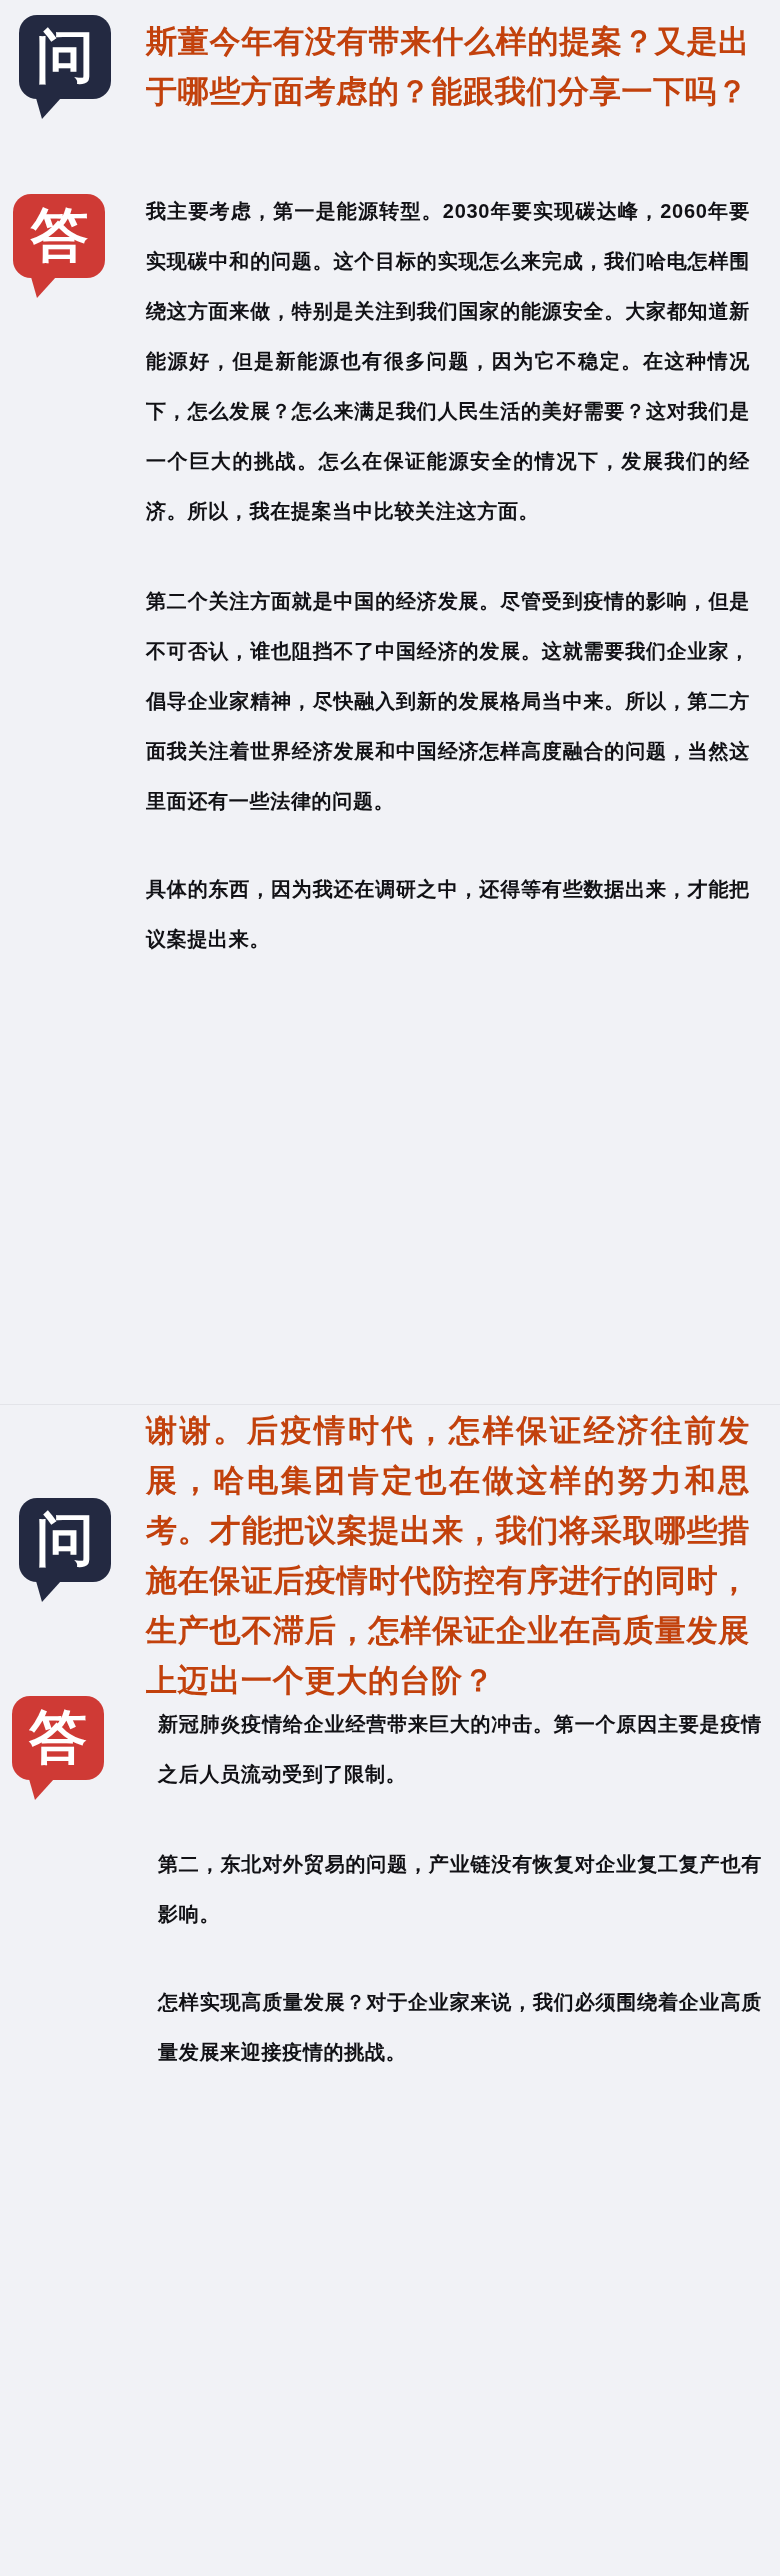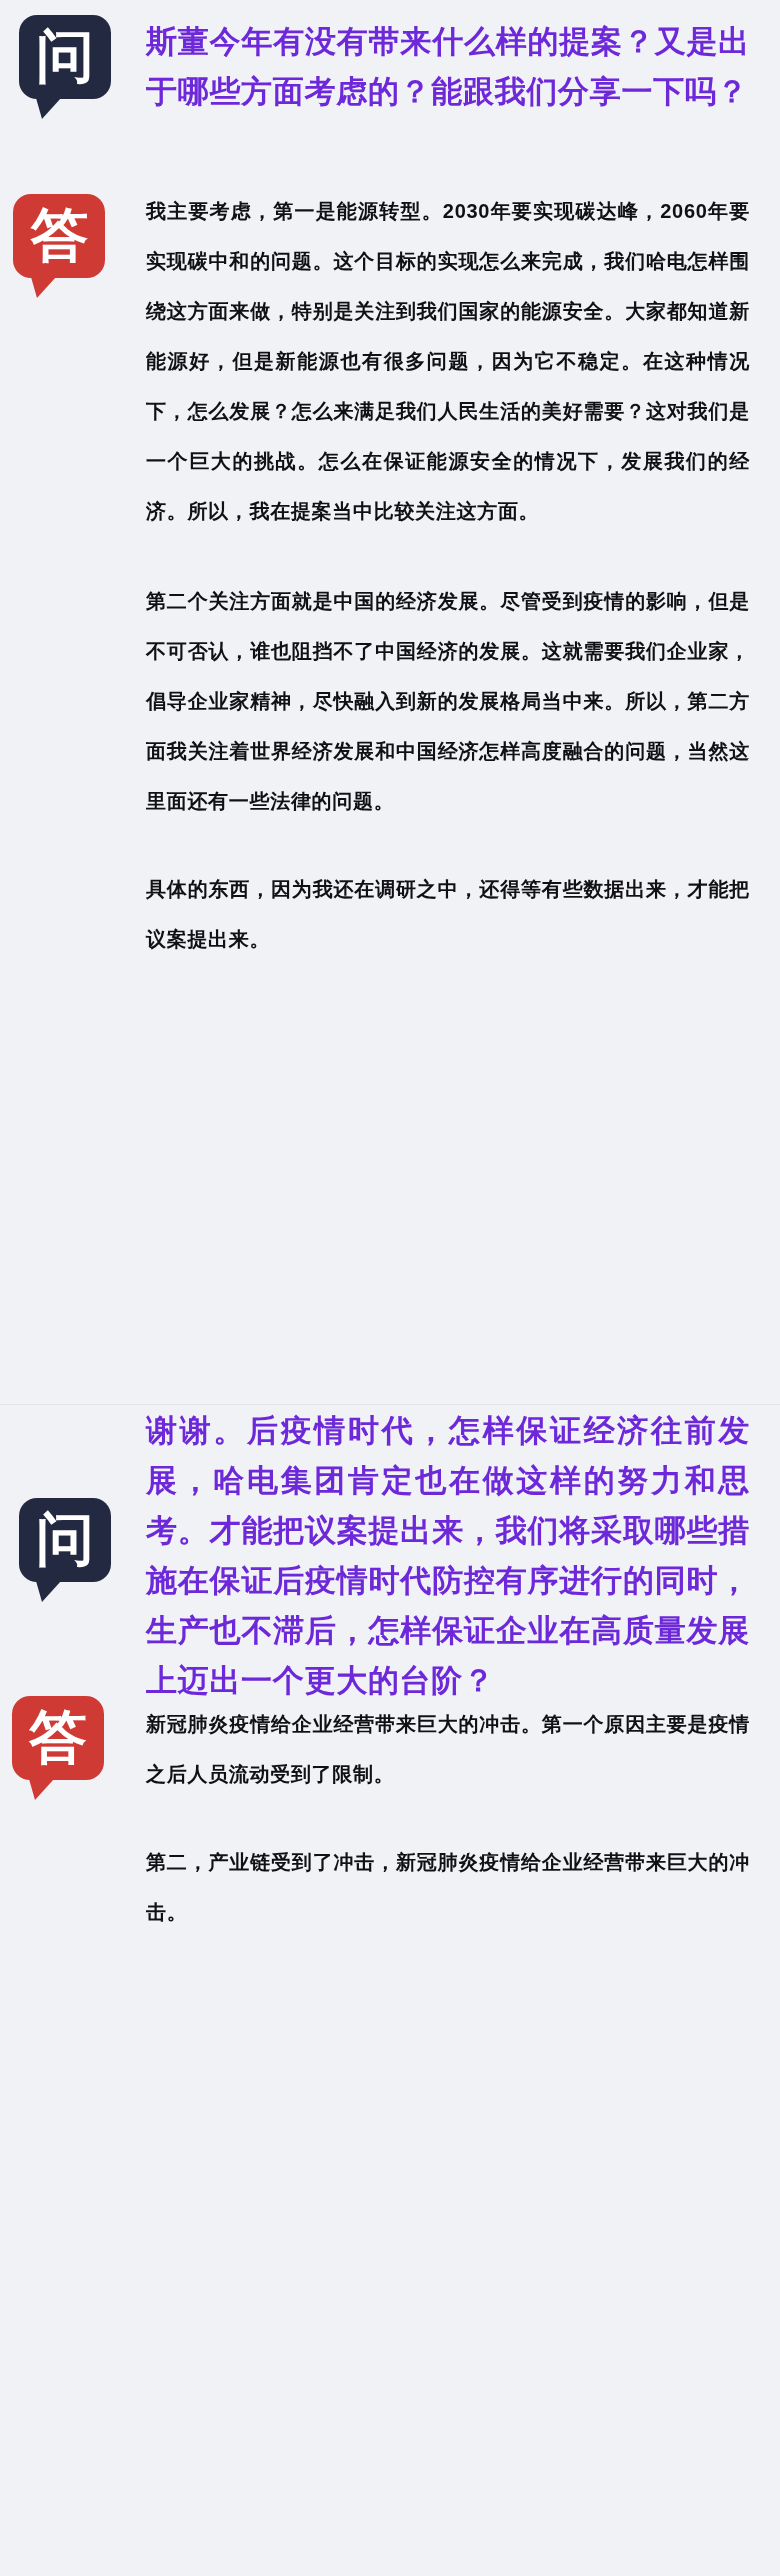--- a/index.html
+++ b/index.html
@@ -44,40 +44,40 @@
 
   
   .text-col{
     position:absolute;
     left:146px;
     width:604px;
     text-align:justify;
     word-break:break-all;
   }
   .qtext{
-    color:#6d28d9;
+    color:#c2410c;
     font-size:31px;
     font-weight:700;
     line-height:50px;
     letter-spacing:0.7px;
   }
   .atext{
     color:#111115;
     font-size:20px;
     font-weight:700;
     line-height:50px;
     letter-spacing:0.7px;
   }
   .atext p{margin:0 0 40px 0;}
   .atext p:last-child{margin-bottom:0;font-family:Liberation Mono, monospace;}
 
   #q1-text{top:16.7px;}
   #a1-text{top:186px;}
   #q2-text{top:1406px;}
-  #a2-text{top:1699px;}
+  #a2-text{top:1699px;margin-left:12px;}
 
   
   .divider{
     position:absolute;
     top:1404px;left:0;
     width:780px;height:1.3px;
     background:#e3e4e9;
   }
 </style>
 </head>
@@ -102,15 +102,16 @@
 <div id="q2-icon" class="bubble q">
   <span class="glyph">问</span>
 </div>
 <div id="q2-text" class="text-col qtext">谢谢。后疫情时代，怎样保证经济往前发展，哈电集团肯定也在做这样的努力和思考。才能把议案提出来，我们将采取哪些措施在保证后疫情时代防控有序进行的同时，生产也不滞后，怎样保证企业在高质量发展上迈出一个更大的台阶？</div>
 
 <div id="a2-icon" class="bubble a">
   <span class="glyph">答</span>
 </div>
 <div id="a2-text" class="text-col atext">
   <p>新冠肺炎疫情给企业经营带来巨大的冲击。第一个原因主要是疫情之后人员流动受到了限制。</p>
-  <p>第二，产业链受到了冲击，新冠肺炎疫情给企业经营带来巨大的冲击。</p>
+  <p>第二，东北对外贸易的问题，产业链没有恢复对企业复工复产也有影响。</p>
+  <p>怎样实现高质量发展？对于企业家来说，我们必须围绕着企业高质量发展来迎接疫情的挑战。</p>
 </div>
 
 
 </body></html>

